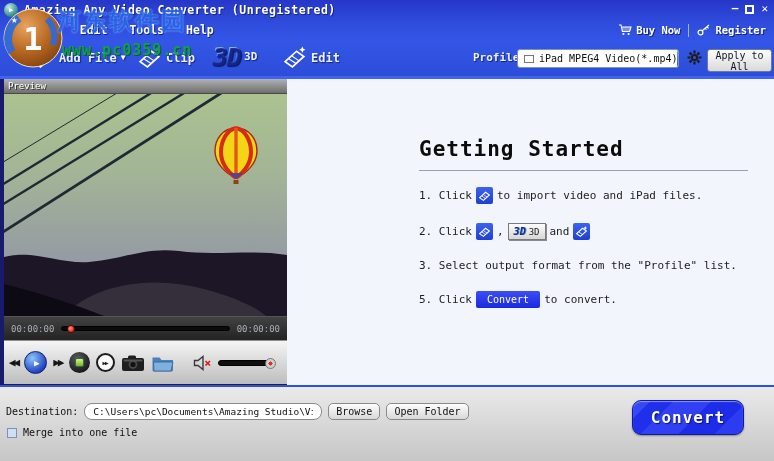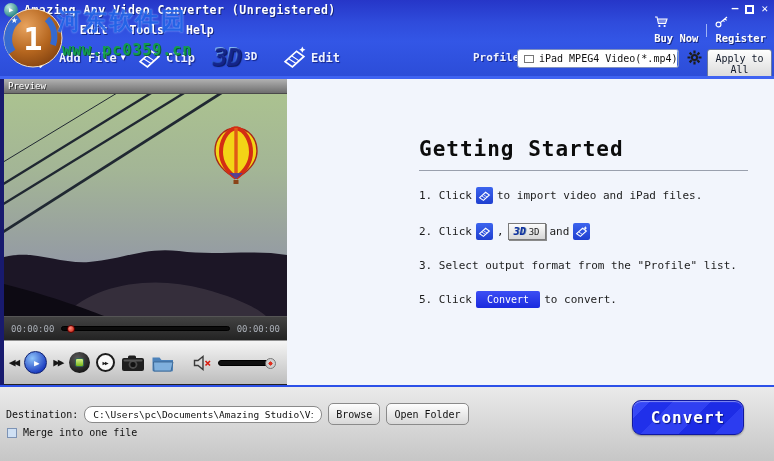--- a/index.html
+++ b/index.html
@@ -19,40 +19,40 @@
     display:flex; align-items:center; justify-content:center; color:#fff; font-size:7px; }
   .title-text { color:#fff; font-size:11.5px; font-weight:bold; text-shadow:1px 1px 0 #14257e; letter-spacing:.5px; }
   .win-controls { position:absolute; right:6px; top:3px; display:flex; gap:7px; align-items:center; }
   .win-btn { color:#fff; font-size:11px; font-weight:bold; line-height:12px; cursor:default; }
   .maxi-box { width:9px; height:9px; border:2px solid #fff; display:inline-block; }
 
   .menurow { position:absolute; left:0; top:20px; width:774px; height:20px; display:flex; align-items:center; }
   .menu-item { color:#fff; font-size:11.5px; font-weight:bold; margin-right:22px; text-shadow:1px 1px 0 #14257e; }
   .menu-item:first-child { margin-left:30px; }
   .account { position:absolute; right:8px; top:0; height:20px; display:flex; align-items:center; gap:8px; }
-  .account-link { display:flex; gap:4px; color:#fff; font-size:10.5px; font-weight:bold; text-shadow:1px 1px 0 #14257e;flex-direction:column; }
+  .account-link { display:flex; align-items:center; gap:4px; color:#fff; font-size:10.5px; font-weight:bold; text-shadow:1px 1px 0 #14257e; }
   .acc-sep { width:1px; height:13px; background:#9fb4f5; }
 
   .toolbar { position:absolute; left:0; top:40px; width:774px; height:36px; }
   .tb-item { position:absolute; display:flex; align-items:center; gap:4px; color:#eef2ff; font-size:12px; font-weight:bold; text-shadow:1px 1px 1px #15258a; }
   .film-ic { width:25px; height:25px; }
   .logo3d { font-size:25px; font-weight:bold; font-style:italic; letter-spacing:-1px;
     background:linear-gradient(180deg,#9fd8ff 10%, #2a58c8 70%, #102a80 100%);
     -webkit-background-clip:text; background-clip:text; color:transparent;
     filter:drop-shadow(1px 1px 0 #0a1a60); }
   .chev { font-size:8px; color:#fff; }
   .profile-label { position:absolute; left:473px; top:11px; color:#eef2ff; font-size:11px; font-weight:bold; text-shadow:1px 1px 0 #15258a; }
   .profile-select { position:absolute; left:517px; top:9px; width:162px; height:19px; background:#fff;
     border:1px solid #8090c0; border-radius:3px; display:flex; align-items:center; overflow:hidden; }
   .profile-dev-ic { width:10px; height:8px; border:1px solid #777; background:#fff; margin:0 5px 0 6px; flex:none; }
   .profile-value { font-size:10px; color:#111; white-space:nowrap; flex:1;text-align:right; }
   .profile-arrow { width:17px; height:17px; flex:none; border-radius:2px; margin-right:1px;
     background:linear-gradient(#7aa6f2,#2a52d8); color:#fff; font-size:8px; display:flex; align-items:center; justify-content:center; }
   .gear-wrap { position:absolute; left:686px; top:9px; width:17px; height:17px; }
-  .apply-btn { position:absolute; left:707px; top:9px; width:65px; height:30px;
+  .apply-btn { position:absolute; left:707px; top:9px; width:65px; height:23px;
     background:linear-gradient(#fefefe,#d9d9d9); border:1px solid #6b7aa0; border-radius:3px;
     font-size:10px; color:#101828; display:flex; align-items:center; justify-content:center; font-family:inherit; }
   .blue-line { position:absolute; left:0; top:76px; width:774px; height:3px; background:#3f63f2; }
 
   
   .main { position:absolute; left:0; top:79px; width:774px; height:306px; background:#f2f5fc; }
   .left-pane { position:absolute; left:0; top:0; width:287px; height:306px; border-left:4px solid #181a6e; background:#222; }
   .preview-header { height:15px; background:linear-gradient(#b2b2b2,#6e6e6e); border-bottom:1px solid #4a4a4a;
     color:#fff; font-size:9px; padding:2px 0 0 4px; text-shadow:1px 1px 0 #333; }
   .video { position:relative; height:222px; overflow:hidden; background:#9aab9b; }
@@ -95,21 +95,21 @@
   .chip-convert { background:linear-gradient(#3c4ef4,#1a2ade); color:#fff; font-size:10px;
     padding:3px 11px; border-radius:2px; flex:none; border:none; font-family:inherit; }
 
   
   .bottombar { position:absolute; left:0; top:385px; width:774px; height:76px;
     background:linear-gradient(#eaeaea,#c6c6c6); border-top:2px solid #2c50e8; }
   .dest-row { position:absolute; left:6px; top:16px; display:flex; align-items:center; gap:6px; }
   .dest-label { font-size:10px; color:#101010; }
   .dest-input { width:238px; height:17px; background:#fff; border:1px solid #8a8a8a; border-radius:8px;
     font-size:9.5px; color:#101010; padding:0 8px; font-family:inherit; }
-  .small-btn { height:22px; background:linear-gradient(#fefefe,#d8d8d8); border:1px solid #8a8a8a;
+  .small-btn { height:17px; background:linear-gradient(#fefefe,#d8d8d8); border:1px solid #8a8a8a;
     border-radius:5px; font-size:10px; color:#101010; padding:0 7px; font-family:inherit; }
   .merge-row { position:absolute; left:7px; top:40px; display:flex; align-items:center; gap:6px; }
   .merge-check { width:10px; height:10px; appearance:none; background:#cfe0f4; border:1px solid #7d93b5; }
   .merge-label { font-size:10px; color:#101010; }
   .convert-btn { position:absolute; right:30px; top:13px; width:112px; height:35px;
     background:linear-gradient(135deg,#3648f6 0 12%, #2030ea 12% 28%, #3040f2 28% 55%, #1d2ce6 55% 80%, #2c3cf0 80%);
     border:1px solid #1018a0; border-radius:9px; color:#fff; font-size:16px; font-weight:bold; letter-spacing:1px;
     box-shadow:inset 0 1px 1px rgba(255,255,255,.45), 0 1px 2px rgba(0,0,0,.35);
     font-family:inherit; text-shadow:1px 1px 1px #0a1480; }
 

